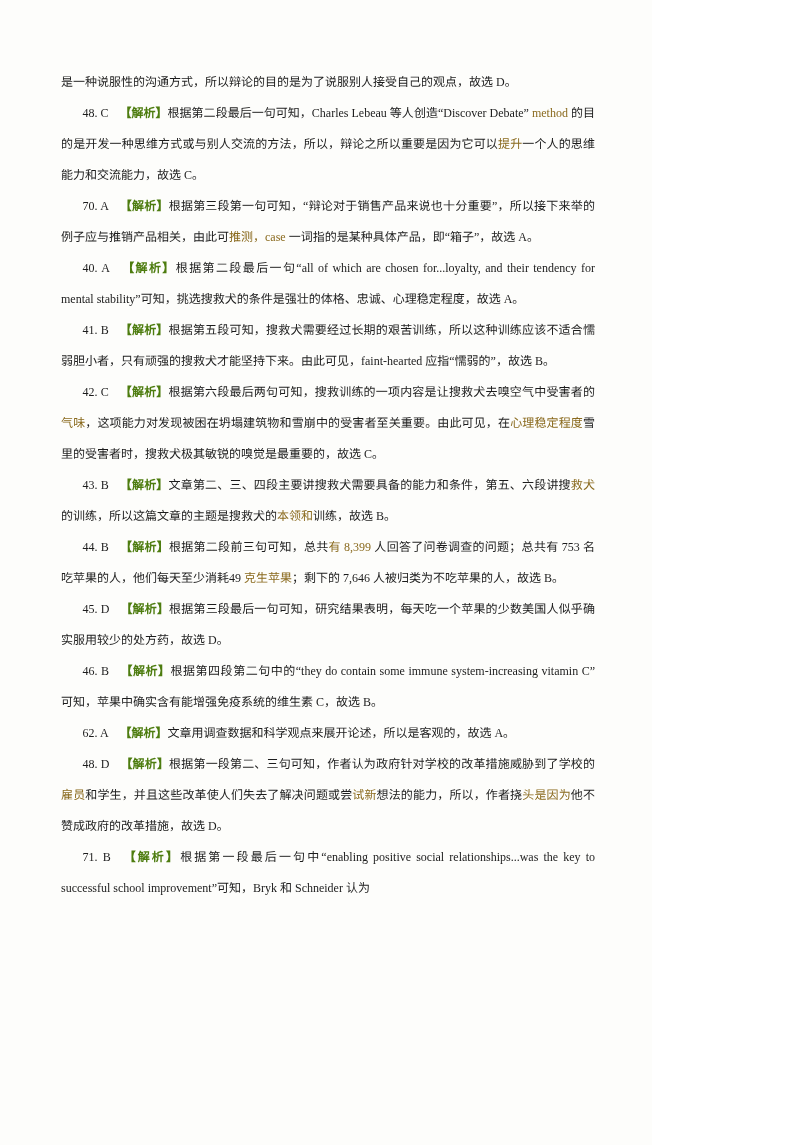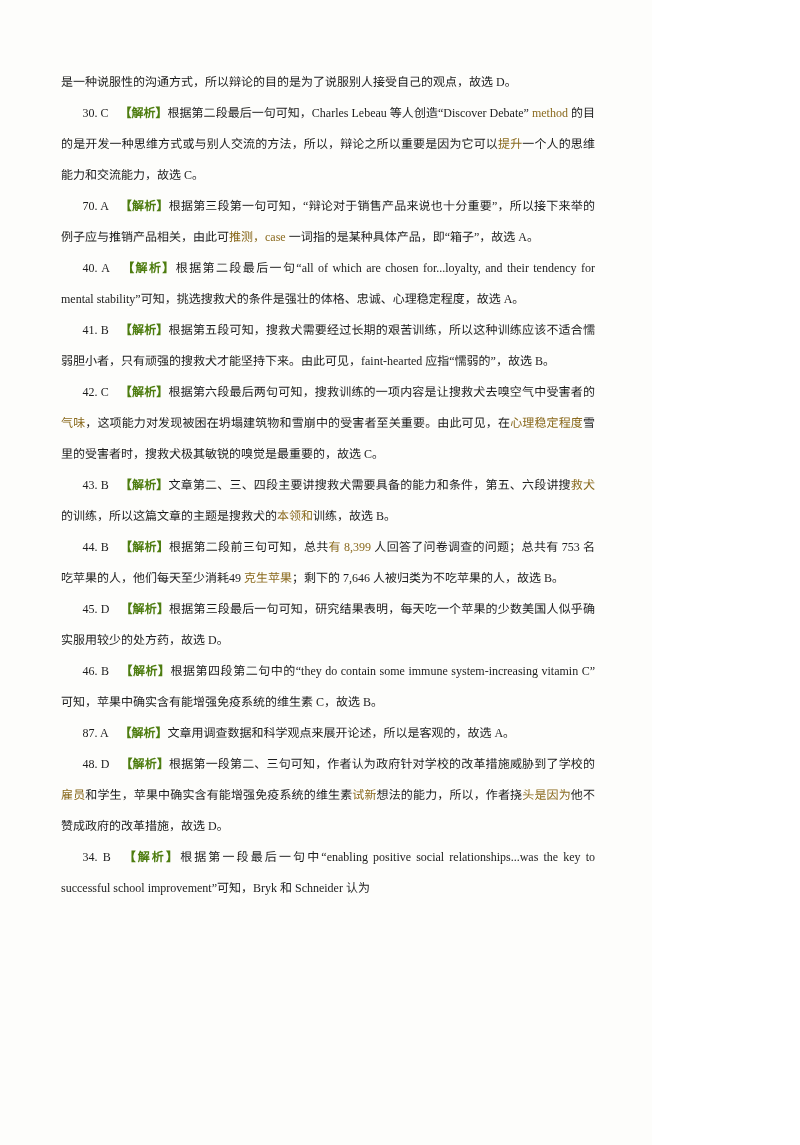--- a/index.html
+++ b/index.html
@@ -38,26 +38,26 @@
   .seg.hl {
     color: var(--hl, #8a6a1e);
   }
 </style>
 </head>
 <body>
 
 <div class="page">
   <div id="answer-list">
       <p class="para"><span class="seg">是一种说服性的沟通方式，所以辩论的目的是为了说服别人接受自己的观点，故选 D。</span></p>
-      <p class="para indent"><span class="num">30. C</span><span class="label">【解析】</span><span class="seg">根据第二段最后一句可知，Charles Lebeau 等人创造“Discover Debate” </span><span class="seg hl">method</span><span class="seg"> 的目的是开发一种思维方式或与别人交流的方法，所以，辩论之所以重要是因为它可以</span><span class="seg hl">提升</span><span class="seg">一个人的思维能力和交流能力，故选 C。</span></p>
+      <p class="para indent"><span class="num">48. C</span><span class="label">【解析】</span><span class="seg">根据第二段最后一句可知，Charles Lebeau 等人创造“Discover Debate” </span><span class="seg hl">method</span><span class="seg"> 的目的是开发一种思维方式或与别人交流的方法，所以，辩论之所以重要是因为它可以</span><span class="seg hl">提升</span><span class="seg">一个人的思维能力和交流能力，故选 C。</span></p>
       <p class="para indent"><span class="num">70. A</span><span class="label">【解析】</span><span class="seg">根据第三段第一句可知，“辩论对于销售产品来说也十分重要”，所以接下来举的例子应与推销产品相关，由此可</span><span class="seg hl">推测，case</span><span class="seg"> 一词指的是某种具体产品，即“箱子”，故选 A。</span></p>
       <p class="para indent"><span class="num">40. A</span><span class="label">【解析】</span><span class="seg">根据第二段最后一句“all of which are chosen for...loyalty, and their tendency for mental stability”可知，挑选搜救犬的条件是强壮的体格、忠诚、心理稳定程度，故选 A。</span></p>
       <p class="para indent"><span class="num">41. B</span><span class="label">【解析】</span><span class="seg">根据第五段可知，搜救犬需要经过长期的艰苦训练，所以这种训练应该不适合懦弱胆小者，只有顽强的搜救犬才能坚持下来。由此可见，faint-hearted 应指“懦弱的”，故选 B。</span></p>
       <p class="para indent"><span class="num">42. C</span><span class="label">【解析】</span><span class="seg">根据第六段最后两句可知，搜救训练的一项内容是让搜救犬去嗅空气中受害者的</span><span class="seg hl">气味</span><span class="seg">，这项能力对发现被困在坍塌建筑物和雪崩中的受害者至关重要。由此可见，在</span><span class="seg hl">心理稳定程度</span><span class="seg">雪里的受害者时，搜救犬极其敏锐的嗅觉是最重要的，故选 C。</span></p>
       <p class="para indent"><span class="num">43. B</span><span class="label">【解析】</span><span class="seg">文章第二、三、四段主要讲搜救犬需要具备的能力和条件，第五、六段讲搜</span><span class="seg hl">救犬</span><span class="seg">的训练，所以这篇文章的主题是搜救犬的</span><span class="seg hl">本领和</span><span class="seg">训练，故选 B。</span></p>
       <p class="para indent"><span class="num">44. B</span><span class="label">【解析】</span><span class="seg">根据第二段前三句可知，总共</span><span class="seg hl">有 8,399</span><span class="seg"> 人回答了问卷调查的问题；总共有 753 名吃苹果的人，他们每天至少消耗49 </span><span class="seg hl">克生苹果</span><span class="seg">；剩下的 7,646 人被归类为不吃苹果的人，故选 B。</span></p>
       <p class="para indent"><span class="num">45. D</span><span class="label">【解析】</span><span class="seg">根据第三段最后一句可知，研究结果表明，每天吃一个苹果的少数美国人似乎确实服用较少的处方药，故选 D。</span></p>
       <p class="para indent"><span class="num">46. B</span><span class="label">【解析】</span><span class="seg">根据第四段第二句中的“they do contain some immune system-increasing vitamin C”可知，苹果中确实含有能增强免疫系统的维生素 C，故选 B。</span></p>
-      <p class="para indent"><span class="num">87. A</span><span class="label">【解析】</span><span class="seg">文章用调查数据和科学观点来展开论述，所以是客观的，故选 A。</span></p>
-      <p class="para indent"><span class="num">48. D</span><span class="label">【解析】</span><span class="seg">根据第一段第二、三句可知，作者认为政府针对学校的改革措施威胁到了学校的</span><span class="seg hl">雇员</span><span class="seg">和学生，苹果中确实含有能增强免疫系统的维生素</span><span class="seg hl">试新</span><span class="seg">想法的能力，所以，作者挠</span><span class="seg hl">头是因为</span><span class="seg">他不赞成政府的改革措施，故选 D。</span></p>
-      <p class="para indent"><span class="num">34. B</span><span class="label">【解析】</span><span class="seg">根据第一段最后一句中“enabling positive social relationships...was the key to successful school improvement”可知，Bryk 和 Schneider 认为</span></p>
+      <p class="para indent"><span class="num">62. A</span><span class="label">【解析】</span><span class="seg">文章用调查数据和科学观点来展开论述，所以是客观的，故选 A。</span></p>
+      <p class="para indent"><span class="num">48. D</span><span class="label">【解析】</span><span class="seg">根据第一段第二、三句可知，作者认为政府针对学校的改革措施威胁到了学校的</span><span class="seg hl">雇员</span><span class="seg">和学生，并且这些改革使人们失去了解决问题或尝</span><span class="seg hl">试新</span><span class="seg">想法的能力，所以，作者挠</span><span class="seg hl">头是因为</span><span class="seg">他不赞成政府的改革措施，故选 D。</span></p>
+      <p class="para indent"><span class="num">71. B</span><span class="label">【解析】</span><span class="seg">根据第一段最后一句中“enabling positive social relationships...was the key to successful school improvement”可知，Bryk 和 Schneider 认为</span></p>
     </div>
 </div>
 
 </body></html>

